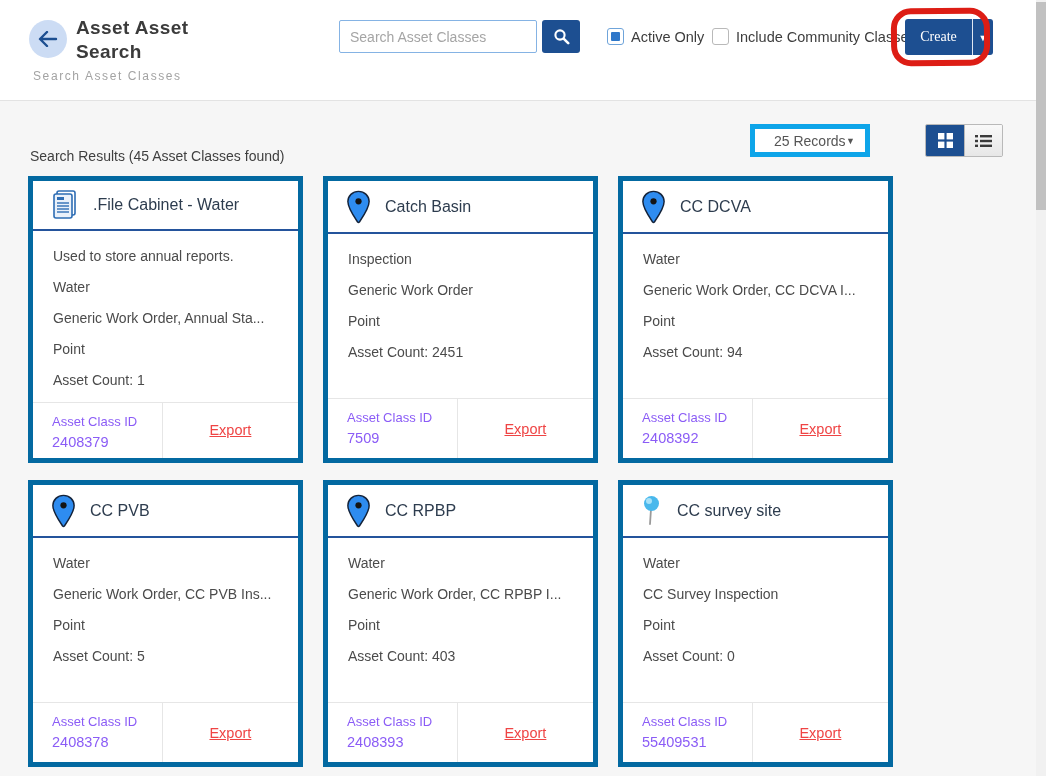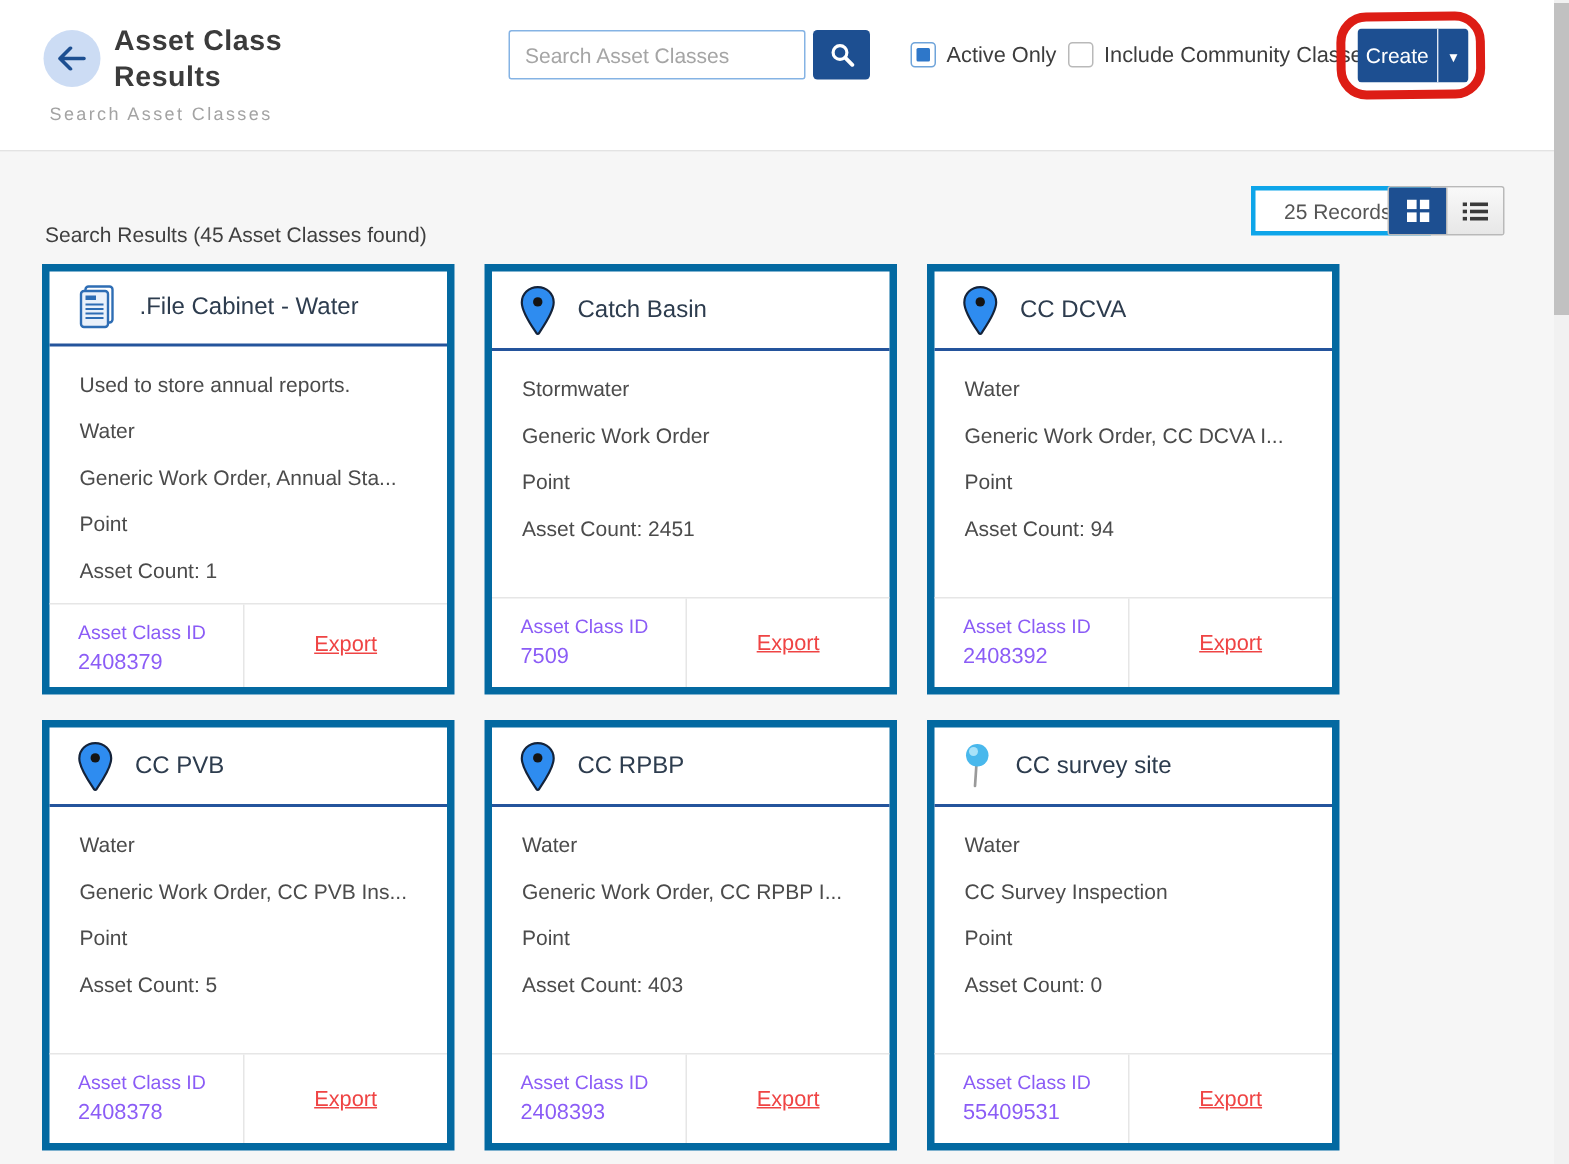--- a/index.html
+++ b/index.html
@@ -53,42 +53,42 @@
   .checkbox.checked { border:1px solid #6fa4da; }
   .checkbox.checked .fill { width:9px; height:9px; background:#2e77c9; border-radius:1px; }
   .checkbox.unchecked { border:1px solid #b9b9b9; }
   .chk-label { font-size:14.5px; color:#3d3d3d; white-space:nowrap; }
 
   .create-group {
     position:absolute; left:905px; top:19px; height:36px; display:flex;
     border-radius:3px; overflow:hidden;
   }
   .create-main {
-    width:54px; height:36px; background:#1d4f91; color:#fff; border:none;
-    font-size:14px; cursor:pointer; font-family:Liberation Sans, sans-serif;
+    width:68px; height:36px; background:#1d4f91; color:#fff; border:none;
+    font-size:14px; cursor:pointer; font-family:Liberation Serif, serif;
     border-right:1px solid #dfe7f2;
   }
   .create-caret {
     width:20px; height:36px; background:#1d4f91; color:#fff; border:none;
     font-size:9px; cursor:pointer; padding-top:2px;
   }
 
   .annotation {
     position:absolute; left:891px; top:8px; width:99px; height:58px;
     border:6px solid #dd1d15; border-radius:20px;
     transform:rotate(-0.6deg); pointer-events:none; z-index:10;
   }
 
   
   .results-summary {
     position:absolute; left:30px; top:148px; font-size:14px; color:#3f3f3f;
   }
   .records-select {
-    position:absolute; left:834px; top:124px; width:120px; height:33px;
-    background:#fff; border:3px solid #0ea5e9; cursor:pointer;
+    position:absolute; left:750px; top:124px; width:120px; height:33px;
+    background:#fff; border:5px solid #0ea5e9; cursor:pointer;
     display:flex; align-items:center; justify-content:space-between;
     padding:0 10px 0 19px; font-size:14px; color:#555;
   }
   .records-caret { font-size:9px; color:#555; }
   .view-toggle {
     position:absolute; left:925px; top:124px; height:33px; display:flex;
     border:1px solid #b9b9b9; border-radius:2px; overflow:hidden;
   }
   .vt-btn { width:38px; height:100%; border:none; cursor:pointer;
     display:flex; align-items:center; justify-content:center; }
@@ -139,21 +139,21 @@
 
 <div class="app-header">
   <button class="back-btn">
     <span>
       <svg class="icon-svg" width="20" height="16" viewBox="0 0 20 16">
         <path d="M9 1 L2 8 L9 15 M2.5 8 H18" stroke="#1d4f91" stroke-width="2.4" fill="none" stroke-linecap="round" stroke-linejoin="round"></path>
       </svg>
     </span>
   </button>
   <div class="title-block">
-    <div class="page-title">Asset Class Results</div>
+    <div class="page-title">Asset Asset Search</div>
   </div>
   <div class="page-subtitle">Search Asset Classes</div>
 
   <input class="search-input" type="text" placeholder="Search Asset Classes" style="">
   <button class="search-btn">
     <span>
       <svg class="icon-svg" width="17" height="17" viewBox="0 0 17 17">
         <circle cx="7" cy="7" r="4.6" stroke="#fff" stroke-width="2.1" fill="none"></circle>
         <line x1="10.6" y1="10.6" x2="15.2" y2="15.2" stroke="#fff" stroke-width="2.6" stroke-linecap="round"></line>
       </svg>
@@ -250,21 +250,21 @@
     <div class="card-header">
       <span>
         <svg class="icon-svg" width="25" height="34" viewBox="0 0 24 32">
           <path d="M12 1 C6.2 1 1.8 5.4 1.8 10.8 C1.8 17.6 10 28.5 11.3 30.6 C11.6 31.1 12.4 31.1 12.7 30.6 C14 28.5 22.2 17.6 22.2 10.8 C22.2 5.4 17.8 1 12 1 Z" fill="#2e8cf0" stroke="#14233a" stroke-width="1.4"></path>
           <circle cx="12" cy="10.5" r="3" fill="#141414"></circle>
         </svg>
       </span>
       <span class="card-title">Catch Basin</span>
     </div>
     <div class="card-body">
-      <div class="card-line">Stormwater</div>
+      <div class="card-line">Inspection</div>
       <div class="card-line">Generic Work Order</div>
       <div class="card-line">Point</div>
       <div class="card-line">Asset Count: 2451</div>
     </div>
     <div class="card-footer">
       <div class="footer-id">
         <div class="id-label">Asset Class ID</div>
         <div class="id-value">7509</div>
       </div>
       <div class="footer-export">

